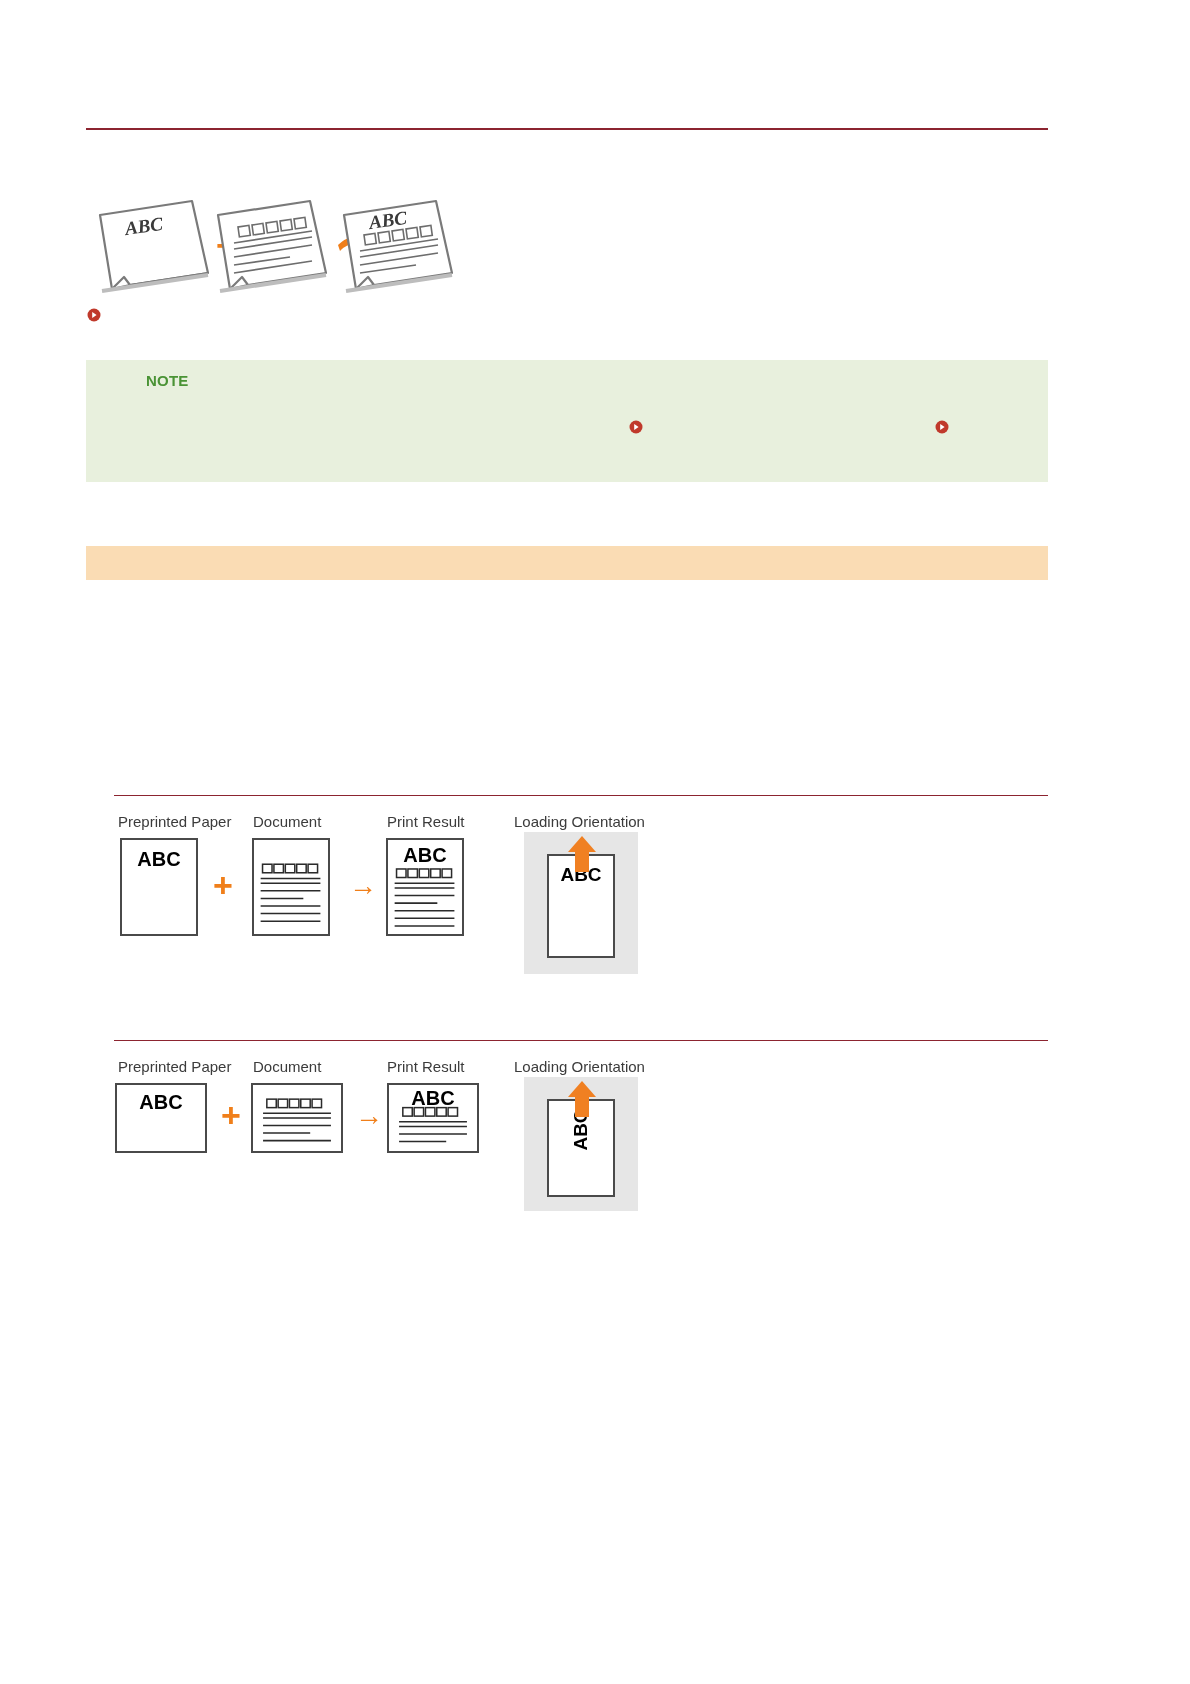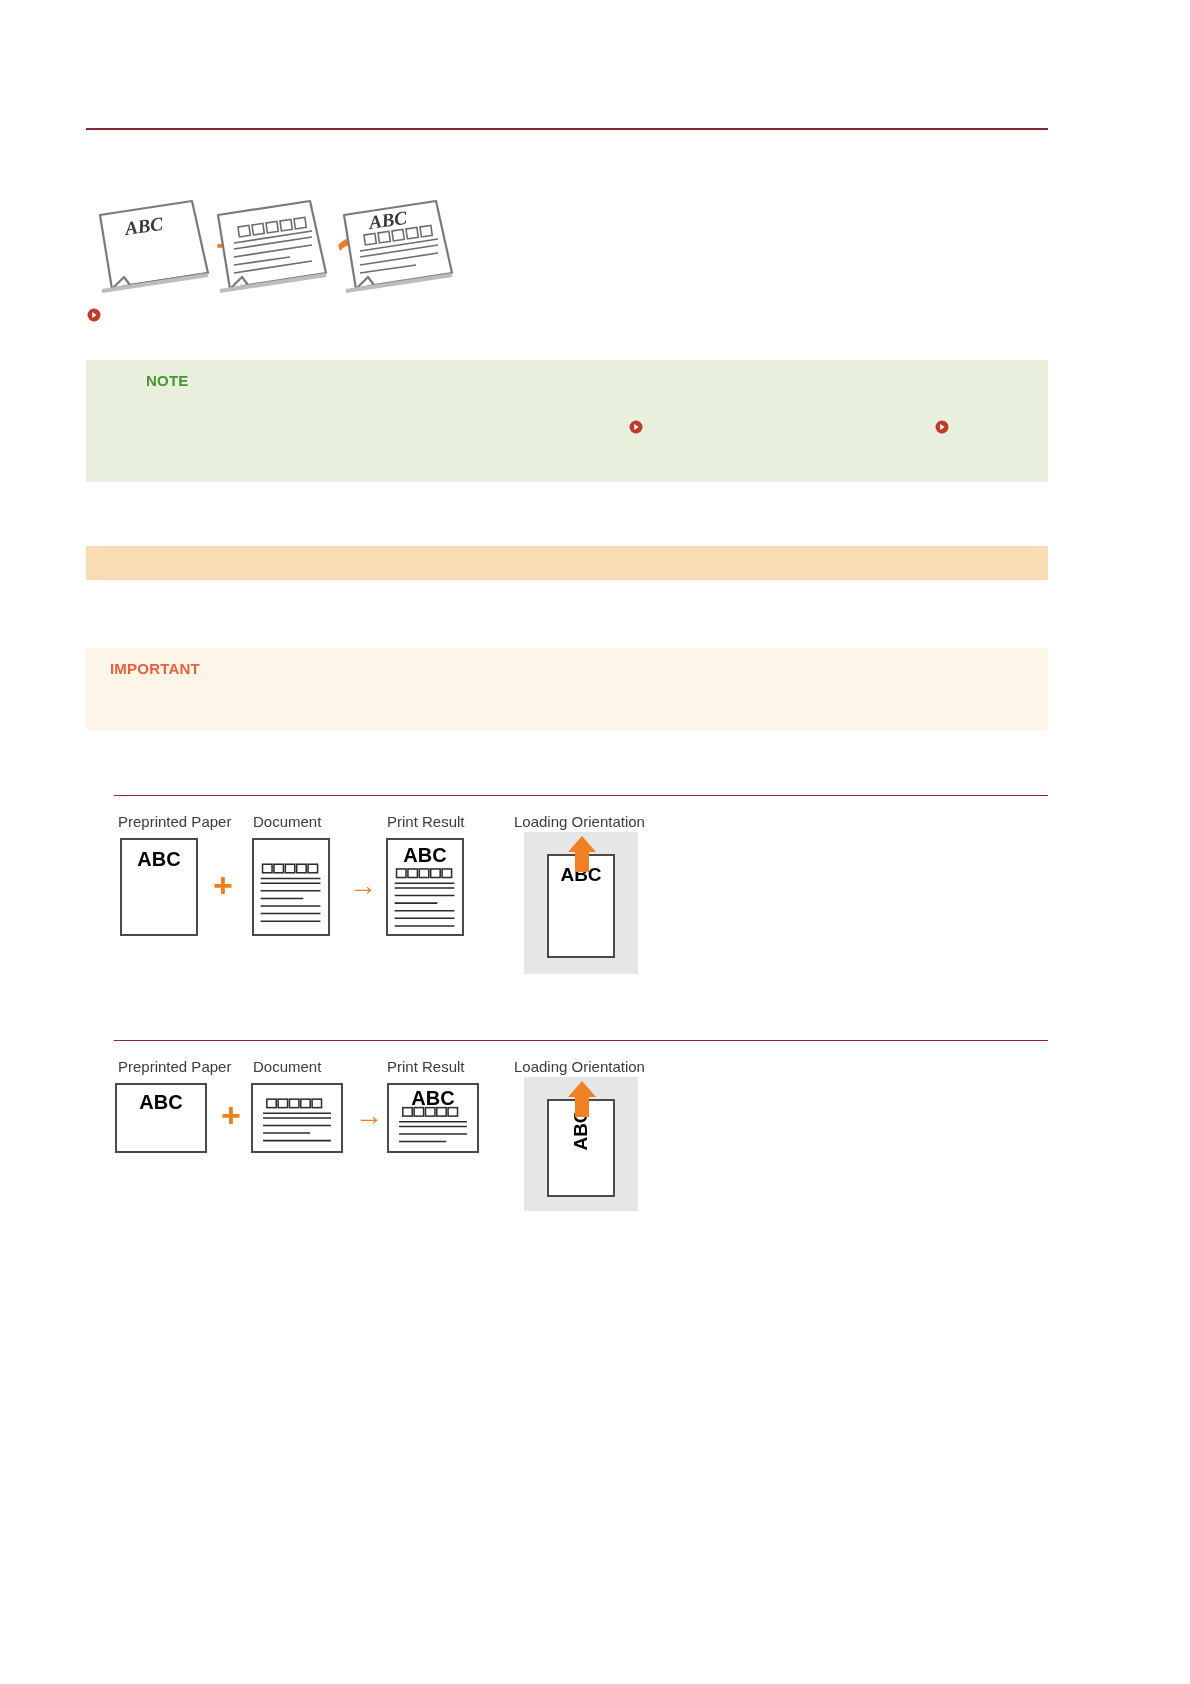--- a/index.html
+++ b/index.html
@@ -235,23 +235,20 @@
         <circle cx="7" cy="7" r="6.5" fill="#c0392b"></circle>
         <path d="M5.2 4 L9.6 7 L5.2 10 Z" fill="#ffffff"></path>
       </svg>
     </div>
   </div>
 
   <div class="section-bar">
     <span style="position:absolute;left:18px;top:8px;font-size:15px;font-weight:bold;color:#3b3b3b;"></span>
   </div>
 
-  <div class="important-box">
-    <div class="important-title">IMPORTANT</div>
-  </div>
 
   <div class="table-rule tbl-1-rule"></div>
 
   <div class="col-head" style="left:118px; top:813px;">Preprinted Paper</div>
   <div class="col-head" style="left:253px; top:813px;">Document</div>
   <div class="col-head" style="left:387px; top:813px;">Print Result</div>
   <div class="col-head" style="left:514px; top:813px;">Loading Orientation</div>
 
   <div class="sheet" style="left:120px; top:838px; width:78px; height:98px;">
     <div class="abc" style="top:8px; font-size:20px;">ABC</div>

